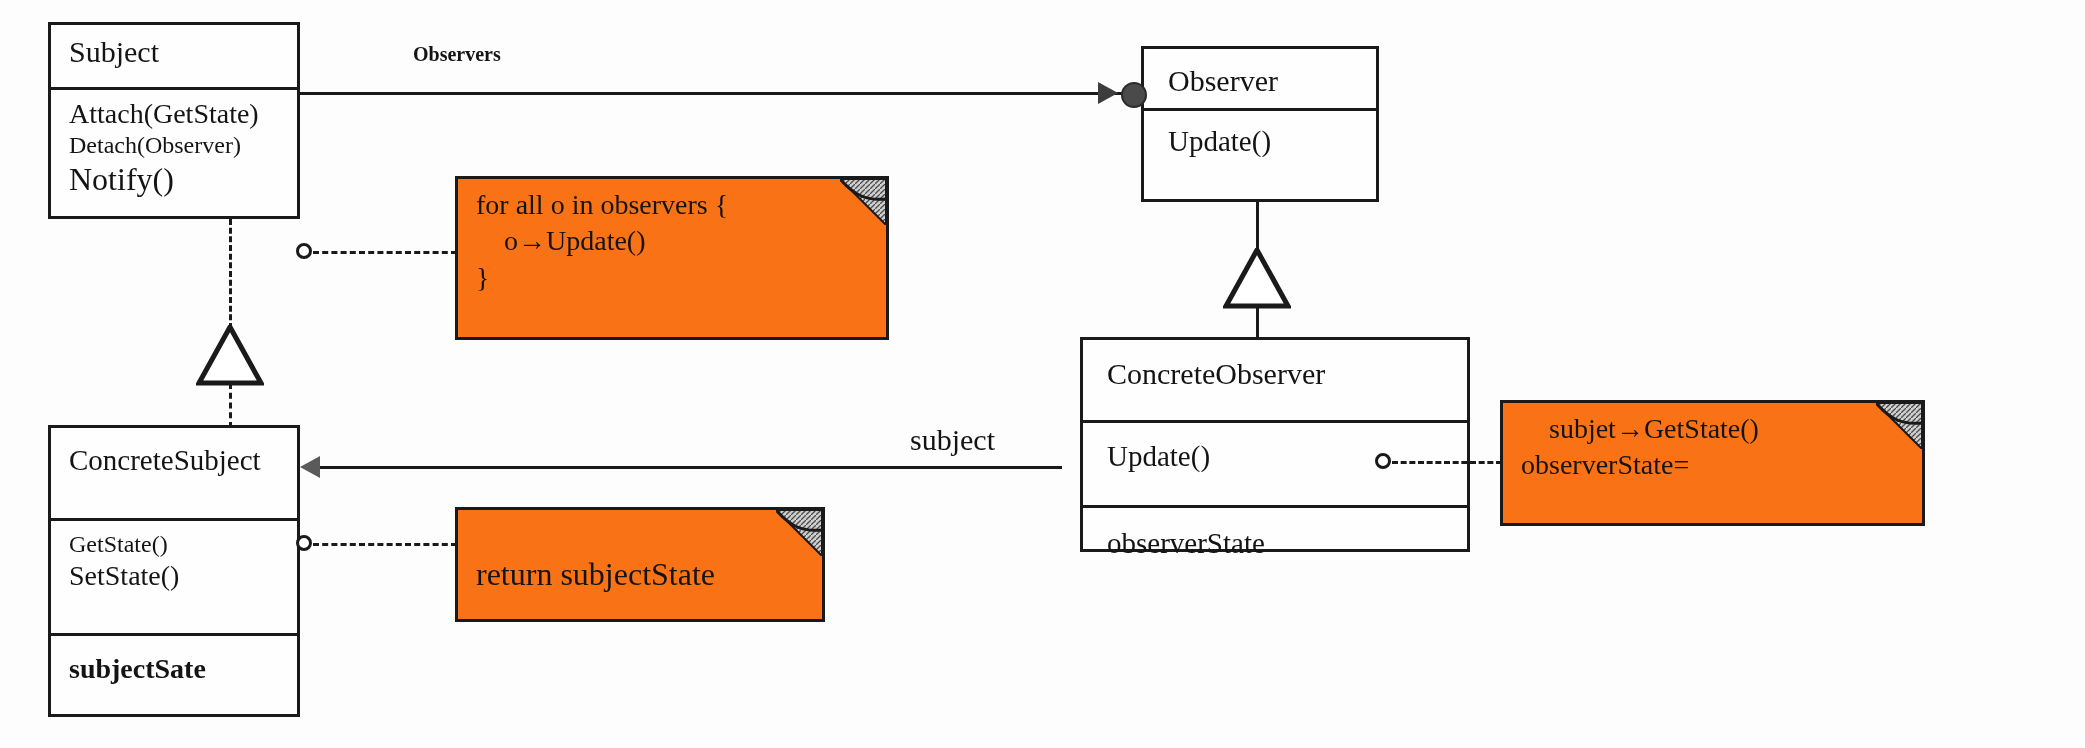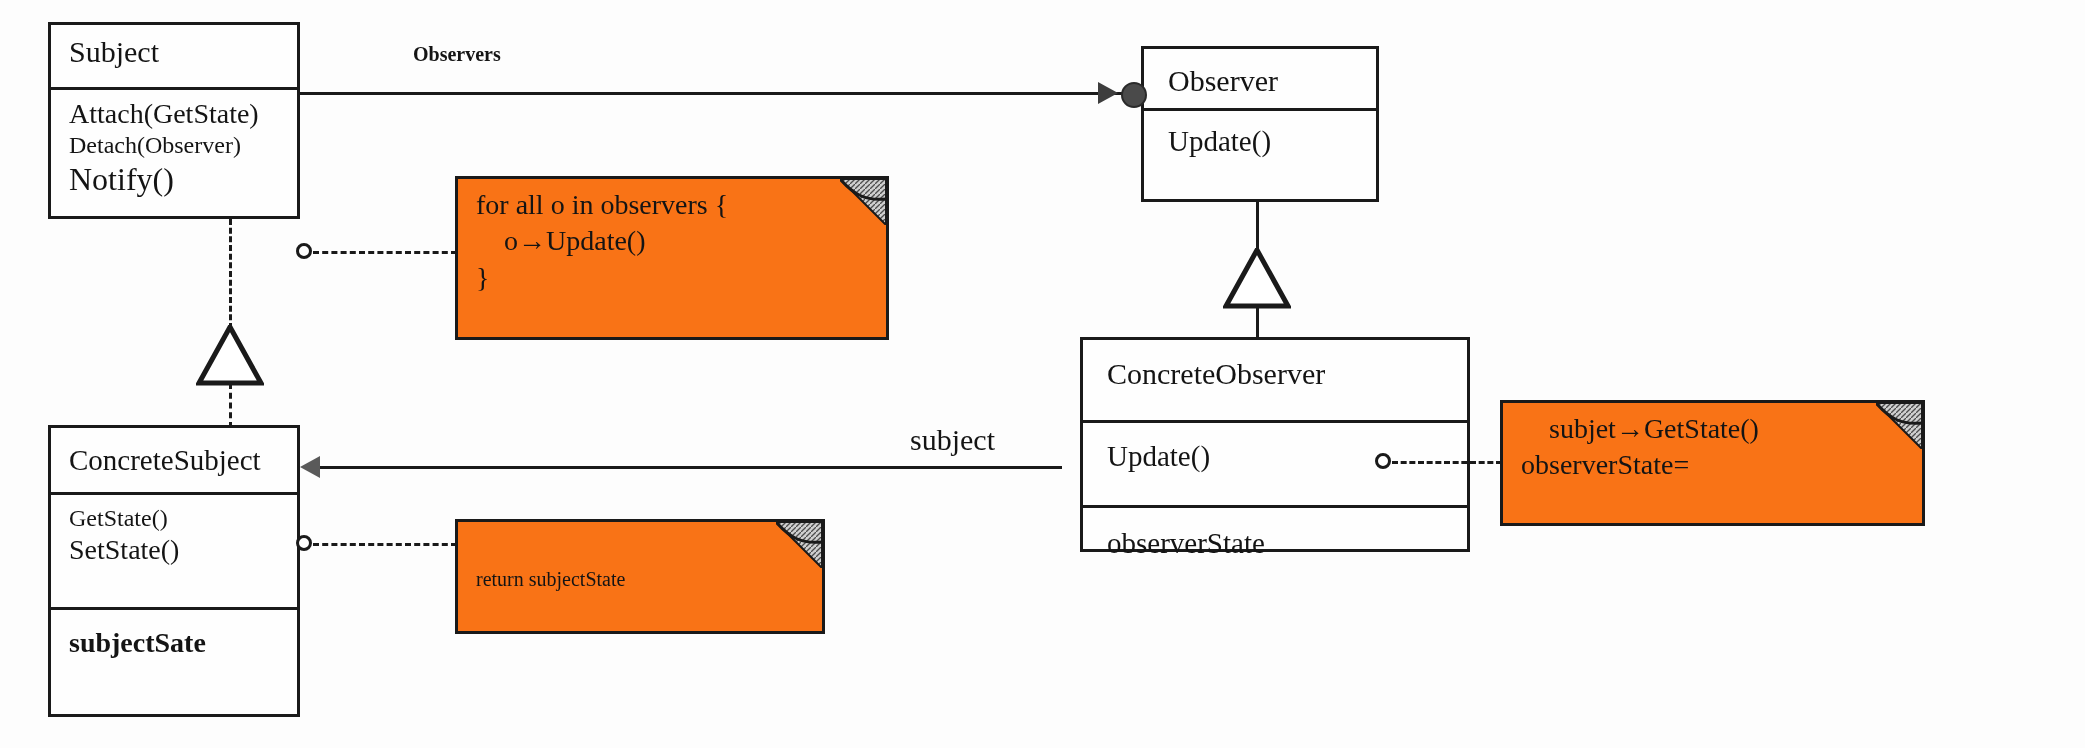--- a/index.html
+++ b/index.html
@@ -135,21 +135,21 @@
   <div class="umlbox" style="left:1141px; top:46px; width:238px; height:156px;">
     <div class="compartment" style="height:59px;">
       <div class="member" style="font-size:30px; padding-top:10px; padding-left:6px;">Observer</div>
     </div>
     <div class="compartment" style="height:79px;">
       <div class="member" style="font-size:29px; padding-top:9px; padding-left:6px;">Update()</div>
     </div>
   </div>
 
   <div class="umlbox" style="left:48px; top:425px; width:252px; height:292px;">
-    <div class="compartment" style="height:64px;">
+    <div class="compartment" style="height:90px;">
       <div class="member" style="font-size:29px; padding-top:11px; padding-left:0px;">ConcreteSubject</div>
     </div>
     <div class="compartment" style="height:115px; padding-top:9px;">
       <div class="member" style="font-size:24px; padding-left:0px;">GetState()</div>
       <div class="member" style="font-size:28px; padding-left:0px;">SetState()</div>
     </div>
     <div class="compartment" style="height:96px; padding-top:16px;">
       <div class="member" style="font-size:28px; padding-left:0px;font-weight:bold;">subjectSate</div>
     </div>
   </div>
@@ -175,21 +175,21 @@
         </pattern>
       </defs>
       <polygon points="0,0 46,0 46,46" fill="url(#hatch1)" stroke="#1a1a1a" stroke-width="2"></polygon>
       <path d="M0,0 C14,16 26,22 46,20" fill="none" stroke="#1a1a1a" stroke-width="3"></path>
     </svg>
     <div class="note-line">for all o in observers {</div>
     <div class="note-line">    o→Update()</div>
     <div class="note-line">}</div>
   </div>
 
-  <div class="note" style="left:455px; top:507px; width:370px; height:115px; font-size:20px;margin-top:12px;">
+  <div class="note" style="left:455px; top:507px; width:370px; height:115px; font-size:32px;">
     <svg class="fold-tri" viewBox="0 0 46 46">
       <defs>
         <pattern id="hatch2" width="5" height="5" patternUnits="userSpaceOnUse">
           <rect width="5" height="5" fill="#cfcfcf"></rect>
           <path d="M0,5 L5,0" stroke="#4d4d4d" stroke-width="1.3"></path>
         </pattern>
       </defs>
       <polygon points="0,0 46,0 46,46" fill="url(#hatch2)" stroke="#1a1a1a" stroke-width="2"></polygon>
       <path d="M0,0 C14,16 26,22 46,20" fill="none" stroke="#1a1a1a" stroke-width="3"></path>
     </svg>

